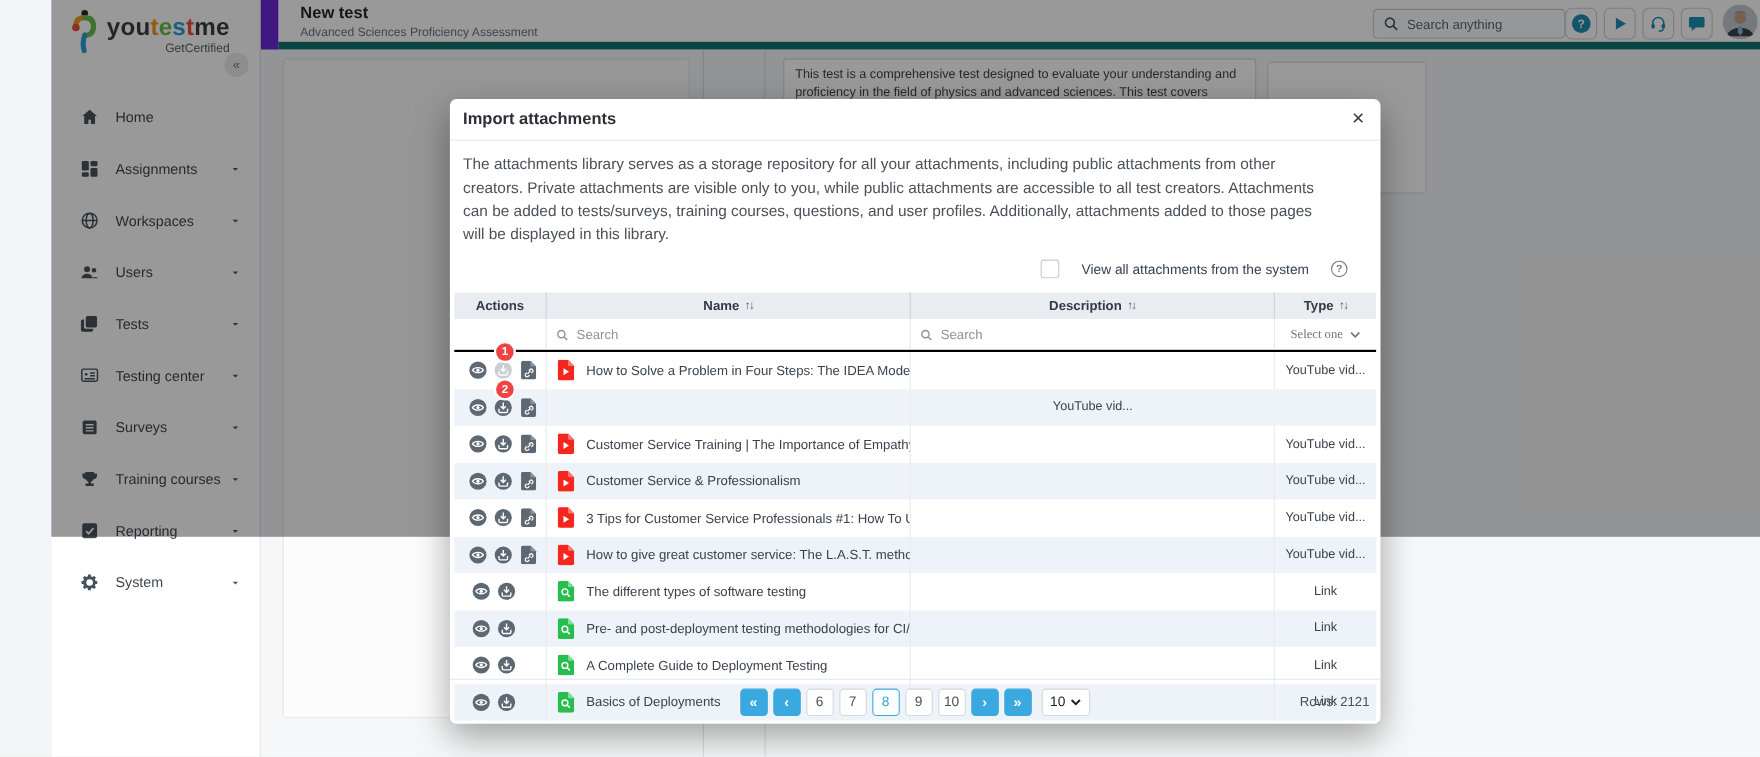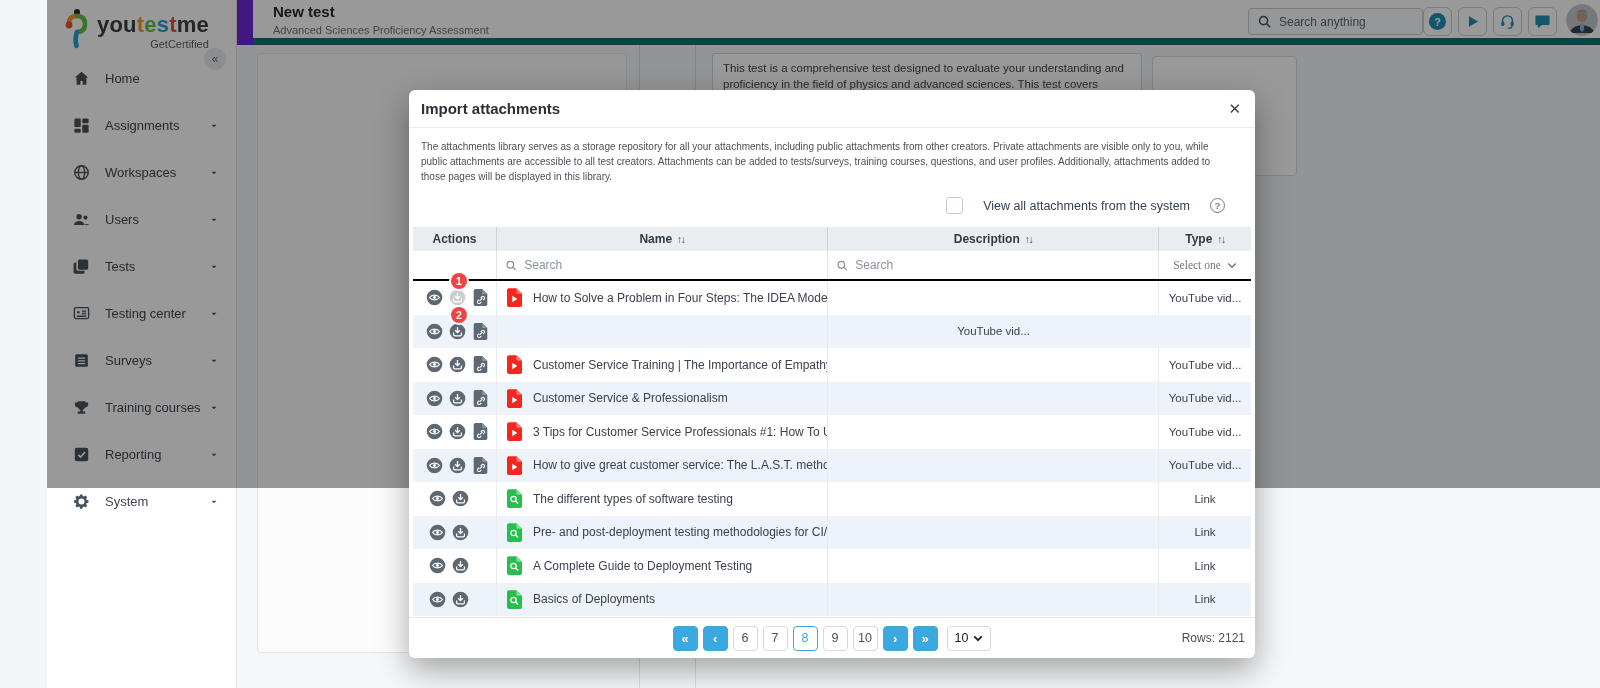--- a/index.html
+++ b/index.html
@@ -5,21 +5,21 @@
   * { margin:0; padding:0; box-sizing:border-box; }
   html,body { width:1600px; height:688px; font-family:"Liberation Sans", sans-serif; background:#f4f5f6; overflow:hidden; }
   .stage { position:relative; width:1600px; height:488px; background:#6d28d9;margin-left:47px; }
 
   
   .sidebar { position:absolute; left:0; top:0; width:190px; height:688px; background:#fff; border-right:1px solid #dfe3e6; z-index:1; }
   .logo { position:absolute; left:14px; top:8px; display:flex; align-items:flex-start; gap:6px; }
   .logo-word { font-size:22px; font-weight:700; letter-spacing:.2px; line-height:1; margin-top:6px; }
   .logo-sub { font-size:11px; color:#5b6169; text-align:right; margin-top:2px; }
   .collapse-btn { position:absolute; right:10px; top:48px; width:22px; height:22px; border-radius:50%; background:#e9ebee; color:#6b7280; font-size:12px; display:flex; align-items:center; justify-content:center; cursor:pointer; }
-  .nav { position:absolute; top:55px; left:0; right:0; }
+  .nav { position:absolute; top:83px; left:0; right:0; }
   .nav-item { height:47px; display:flex; align-items:center; padding:0 16px 0 24px; cursor:pointer; color:#3f4650; }
   .nav-ico { width:20px; height:20px; margin-right:14px; display:flex; align-items:center; justify-content:center; color:#48525c; }
   .nav-ico svg { width:19px; height:19px; }
   .nav-label { font-size:13px; flex:1; }
   .nav-caret { color:#4b5563; display:flex; }
   .nav-caret svg { width:12px; height:12px; }
 
   .topbar { position:absolute; left:206px; top:0; width:1410px; height:45px; background:#fff; border-bottom:7px solid #0f766e; z-index:1; }
   .page-title { position:absolute; left:20px; top:3px; font-size:15px; font-weight:700; color:#24292f; }
   .page-subtitle { position:absolute; left:20px; top:24px; font-size:11px; color:#6b7280; }
@@ -38,21 +38,21 @@
   .panel-left { position:absolute; left:20px; top:8px; width:370px; height:600px; background:#fcfcfd; border:1px solid #e3e6e9; border-radius:4px; }
   .desc-box { position:absolute; left:475px; top:8px; width:430px; height:120px; background:#fff; border:1px solid #d3d7db; border-radius:3px; padding:7px 10px; font-size:11.5px; color:#3f4650; line-height:1.35; overflow:hidden; }
   .card-right { position:absolute; left:915px; top:11px; width:145px; height:120px; background:#fff; border:1px solid #d9dce0; border-radius:4px; }
 
   
   .overlay { position:absolute; inset:0; background:rgba(0,0,0,.4); z-index:40; }
   .modal { position:absolute; left:362px; top:90px; width:846px; height:568px; background:#fff; border-radius:6px; box-shadow:0 12px 32px rgba(0,0,0,.35); z-index:50; }
   .modal-head { height:38px; display:flex; align-items:center; justify-content:space-between; padding:0 14px 0 12px; border-bottom:1px solid #e8eaed; }
   .modal-title { font-size:15px; font-weight:700; color:#2b2f36; }
   .modal-close { font-size:15px; color:#3c4248; cursor:pointer; line-height:1; }
-  .modal-desc { padding:11px 44px 0 12px; font-size:10px; color:#4a5158; line-height:1.5; }
+  .modal-desc { padding:11px 44px 0 12px; font-size:14px; color:#4a5158; line-height:1.5; }
   .viewall-row { display:flex; align-items:center; justify-content:flex-end; gap:20px; margin:13px 30px 0 0; }
   .checkbox { width:17px; height:17px; border:1px solid #c6cdd5; border-radius:3px; background:#fff; cursor:pointer; }
   .viewall-label { font-size:12.5px; color:#374151; }
   .info-icon { width:15px; height:15px; border:1.2px solid #767d85; border-radius:50%; color:#767d85; font-size:9.5px; font-weight:700; display:flex; align-items:center; justify-content:center; cursor:pointer; }
 
   .table { margin:13px 4px 0 4px; }
   .tgrid { display:grid; grid-template-columns:84px 331px 331px 1fr; }
   .thead { background:#e9edf2; height:24px; }
   .thead .hcell { display:flex; align-items:center; justify-content:center; gap:5px; font-size:12px; font-weight:700; color:#333a42; border-right:1px solid #ccd2d9; }
   .thead .hcell:last-child { border-right:none; }

